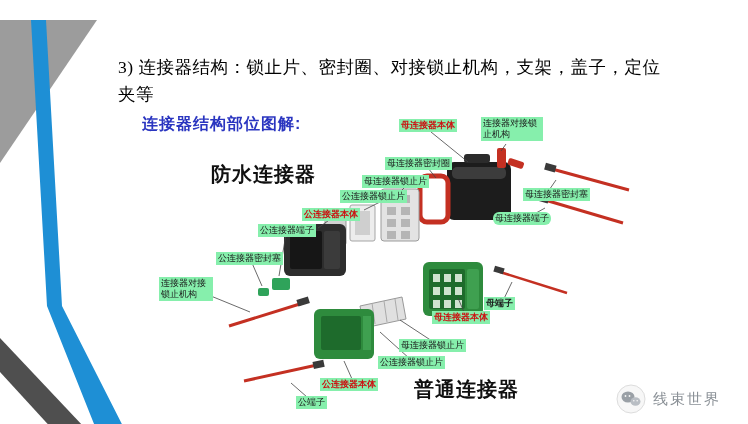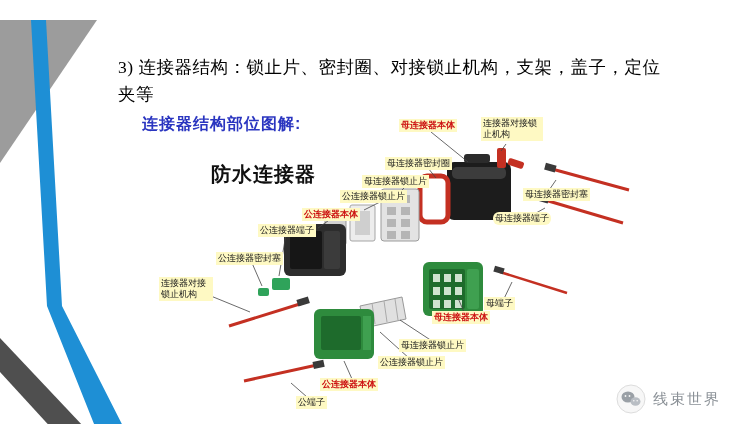--- a/index.html
+++ b/index.html
@@ -16,21 +16,21 @@
   }
   .section-heading {
     position:absolute; left:142px; top:94px;
     font-size:16px; font-weight:bold; color:#2a35c0; letter-spacing:1px;
   }
   .dheading {
     position:absolute; font-size:20px; font-weight:bold; color:#101010; letter-spacing:1px;
   }
   .plabel {
     position:absolute; font-size:9px; line-height:11px;
-    background:#fef9c3; color:#1a1a1a; padding:1px 2px; white-space:nowrap;
+    background:#86efac; color:#1a1a1a; padding:1px 2px; white-space:nowrap;
   }
   .plabel.red { color:#cc1010; font-weight:bold; }
   .plabel.wrap { white-space:normal; }
 
   .watermark {
     position:absolute; left:616px; top:364px;
     display:flex; align-items:center; gap:7px;
   }
   .wm-text { font-size:15px; color:#8a9096; letter-spacing:2px; }
 </style>
@@ -148,33 +148,34 @@
   </svg>
 
   <div class="title">
     <div>3) 连接器结构：锁止片、密封圈、对接锁止机构，支架，盖子，定位</div>
     <div>夹等</div>
   </div>
 
   <div class="section-heading">连接器结构部位图解:</div>
 
   <div class="dheading" style="left:211px; top:141px;">防水连接器</div>
+  <div class="dheading" style="left:414px; top:356px;">普通连接器</div>
 
   <div class="plabel red" style="left:399px; top:99px;">母连接器本体</div>
   <div class="plabel wrap" style="left:481px; top:97px;  width:58px;">连接器对接锁止机构</div>
   <div class="plabel" style="left:385px; top:137px;">母连接器密封圈</div>
   <div class="plabel" style="left:362px; top:155px;">母连接器锁止片</div>
   <div class="plabel" style="left:340px; top:170px;">公连接器锁止片</div>
   <div class="plabel" style="left:523px; top:168px;text-align:right;">母连接器密封塞</div>
   <div class="plabel" style="left:493px; top:192px;border-radius:6px;">母连接器端子</div>
   <div class="plabel red" style="left:302px; top:188px;">公连接器本体</div>
   <div class="plabel" style="left:258px; top:204px;">公连接器端子</div>
   <div class="plabel" style="left:216px; top:232px;">公连接器密封塞</div>
   <div class="plabel wrap" style="left:159px; top:257px; width:50px;">连接器对接锁止机构</div>
-  <div class="plabel" style="left:484px; top:277px;">母端子</div>
+  <div class="plabel" style="left:484px; top:277px;font-weight:bold;">母端子</div>
   <div class="plabel red" style="left:432px; top:291px;">母连接器本体</div>
   <div class="plabel" style="left:399px; top:319px;">母连接器锁止片</div>
   <div class="plabel" style="left:378px; top:336px;">公连接器锁止片</div>
   <div class="plabel red" style="left:320px; top:358px;">公连接器本体</div>
   <div class="plabel" style="left:296px; top:376px;">公端子</div>
 
   <div class="watermark">
     <span style="display:inline-block; width:30px; height:30px;">
       <svg width="30" height="30" viewBox="0 0 30 30">
         <circle cx="15" cy="15" r="14" fill="#f7f7f7" stroke="#dddddd"></circle>

